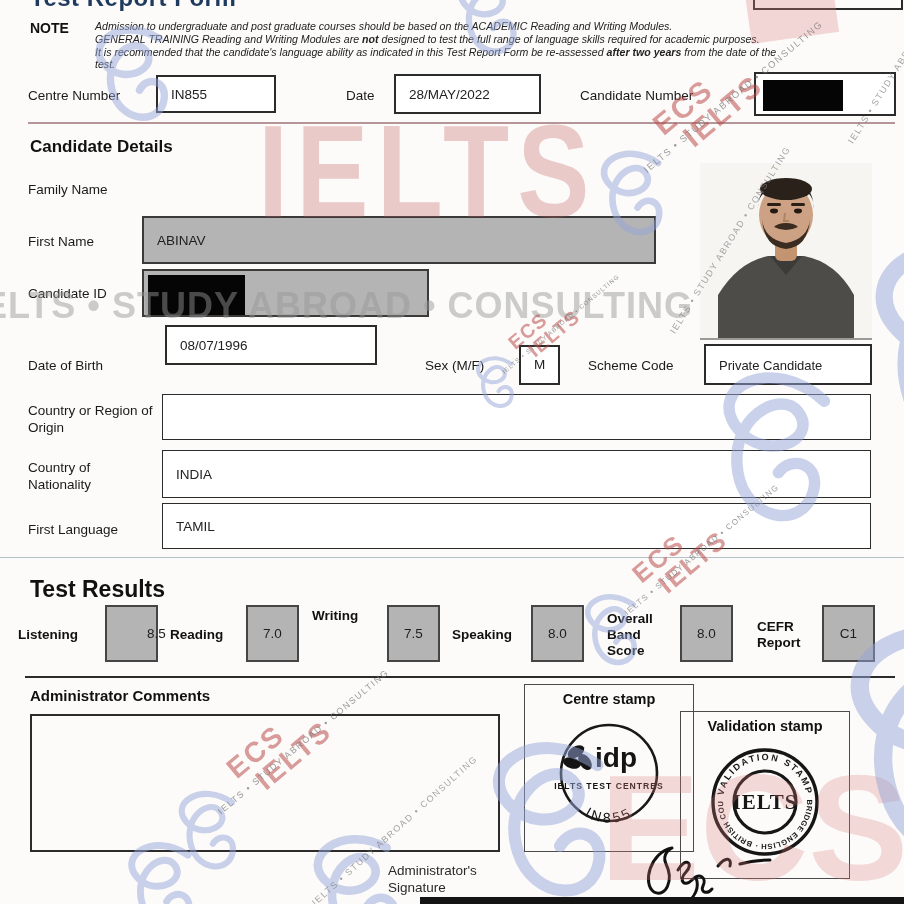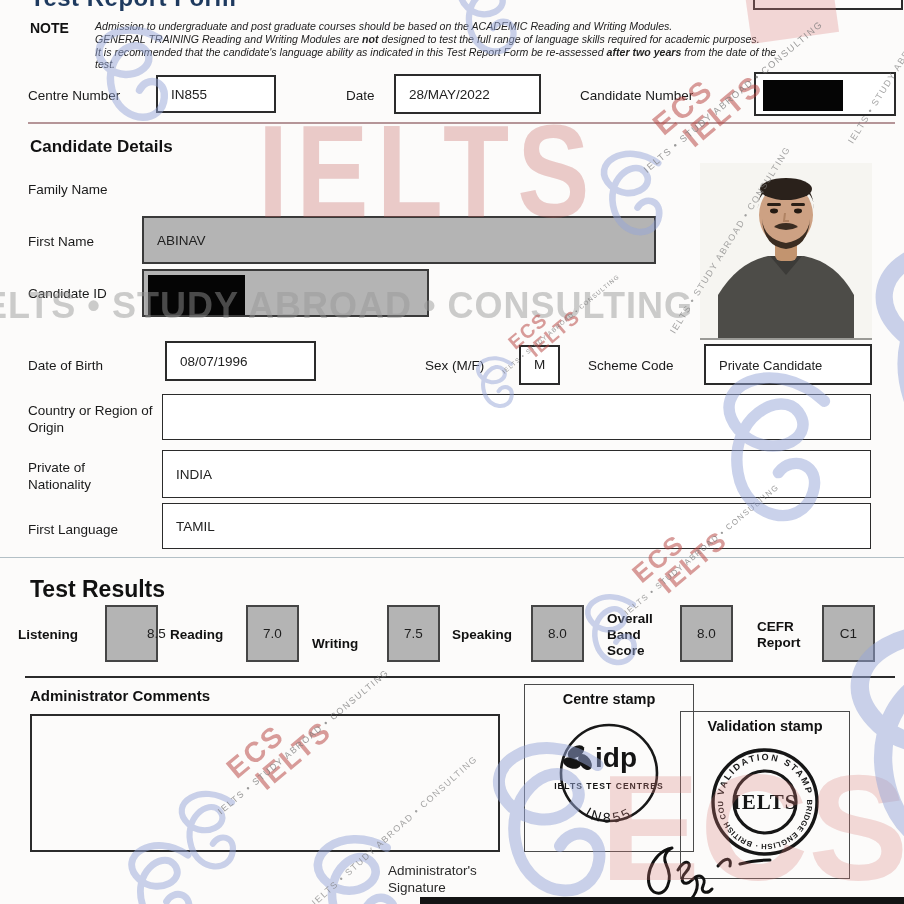--- a/index.html
+++ b/index.html
@@ -112,58 +112,58 @@
       <path d="M74,64 Q86,70 98,64 Q94,60 86,60 Q78,60 74,64 Z" fill="#3a2c21"></path>
       <ellipse cx="74" cy="48" rx="4" ry="2.4" fill="#241a12"></ellipse>
       <ellipse cx="98" cy="48" rx="4" ry="2.4" fill="#241a12"></ellipse>
       <rect x="67" y="40" width="14" height="3" rx="1.5" fill="#2a1f16"></rect>
       <rect x="91" y="40" width="14" height="3" rx="1.5" fill="#2a1f16"></rect>
       <path d="M85,50 L84,58 L89,58" fill="none" stroke="#b08363" stroke-width="2"></path>
     </svg>
   </div>
 
   <div class="lbl" style="left:28px;top:357px;">Date of Birth</div>
-  <div class="box" style="left:165px;top:341px;width:151px;height:40px;">
+  <div class="box" style="left:165px;top:325px;width:212px;height:40px;">
     <span class="val">08/07/1996</span>
   </div>
 
   <div class="lbl" style="left:425px;top:357px;">Sex (M/F)</div>
   <div class="box" style="left:519px;top:345px;width:41px;height:40px;text-align:center;line-height:36px;">
     <span>M</span>
   </div>
 
   <div class="lbl" style="left:588px;top:357px;">Scheme Code</div>
   <div class="box" style="left:704px;top:344px;width:168px;height:41px;font-size:13px;">
     <span class="val">Private Candidate</span>
   </div>
 
   <div class="lbl" style="left:28px;top:402px;width:132px;">Country or Region of Origin</div>
   <div class="box" style="left:162px;top:394px;width:709px;height:46px;border-width:1.5px;"></div>
 
-  <div class="lbl" style="left:28px;top:459px;width:100px;">Private of Nationality</div>
+  <div class="lbl" style="left:28px;top:459px;width:100px;">Country of Nationality</div>
   <div class="box" style="left:162px;top:450px;width:709px;height:48px;border-width:1.5px;">
     <span class="val">INDIA</span>
   </div>
 
   <div class="lbl" style="left:28px;top:521px;">First Language</div>
   <div class="box" style="left:162px;top:503px;width:709px;height:46px;border-width:1.5px;">
     <span class="val">TAMIL</span>
   </div>
 
   <div class="divider" style="left:0;top:557px;width:904px;height:1px;background:rgba(140,160,170,0.65);"></div>
 
   <div class="hdg" style="left:30px;top:576px;font-size:23px;">Test Results</div>
 
   <div class="score-lbl" style="left:18px;top:627px;">Listening</div>
   <div class="score-box" style="left:105px;top:605px;padding-left:40px;">8.5</div>
 
   <div class="score-lbl" style="left:170px;top:627px;">Reading</div>
   <div class="score-box" style="left:246px;top:605px;">7.0</div>
 
-  <div class="score-lbl" style="left:312px;top:636px;">Writing</div>
+  <div class="score-lbl" style="left:312px;top:608px;">Writing</div>
   <div class="score-box" style="left:387px;top:605px;">7.5</div>
 
   <div class="score-lbl" style="left:452px;top:627px;">Speaking</div>
   <div class="score-box" style="left:531px;top:605px;">8.0</div>
 
   <div class="score-lbl" style="left:607px;top:611px;width:72px;">Overall Band Score</div>
   <div class="score-box" style="left:680px;top:605px;">8.0</div>
 
   <div class="score-lbl" style="left:757px;top:619px;width:60px;">CEFR Report</div>
   <div class="score-box" style="left:822px;top:605px;">C1</div>

